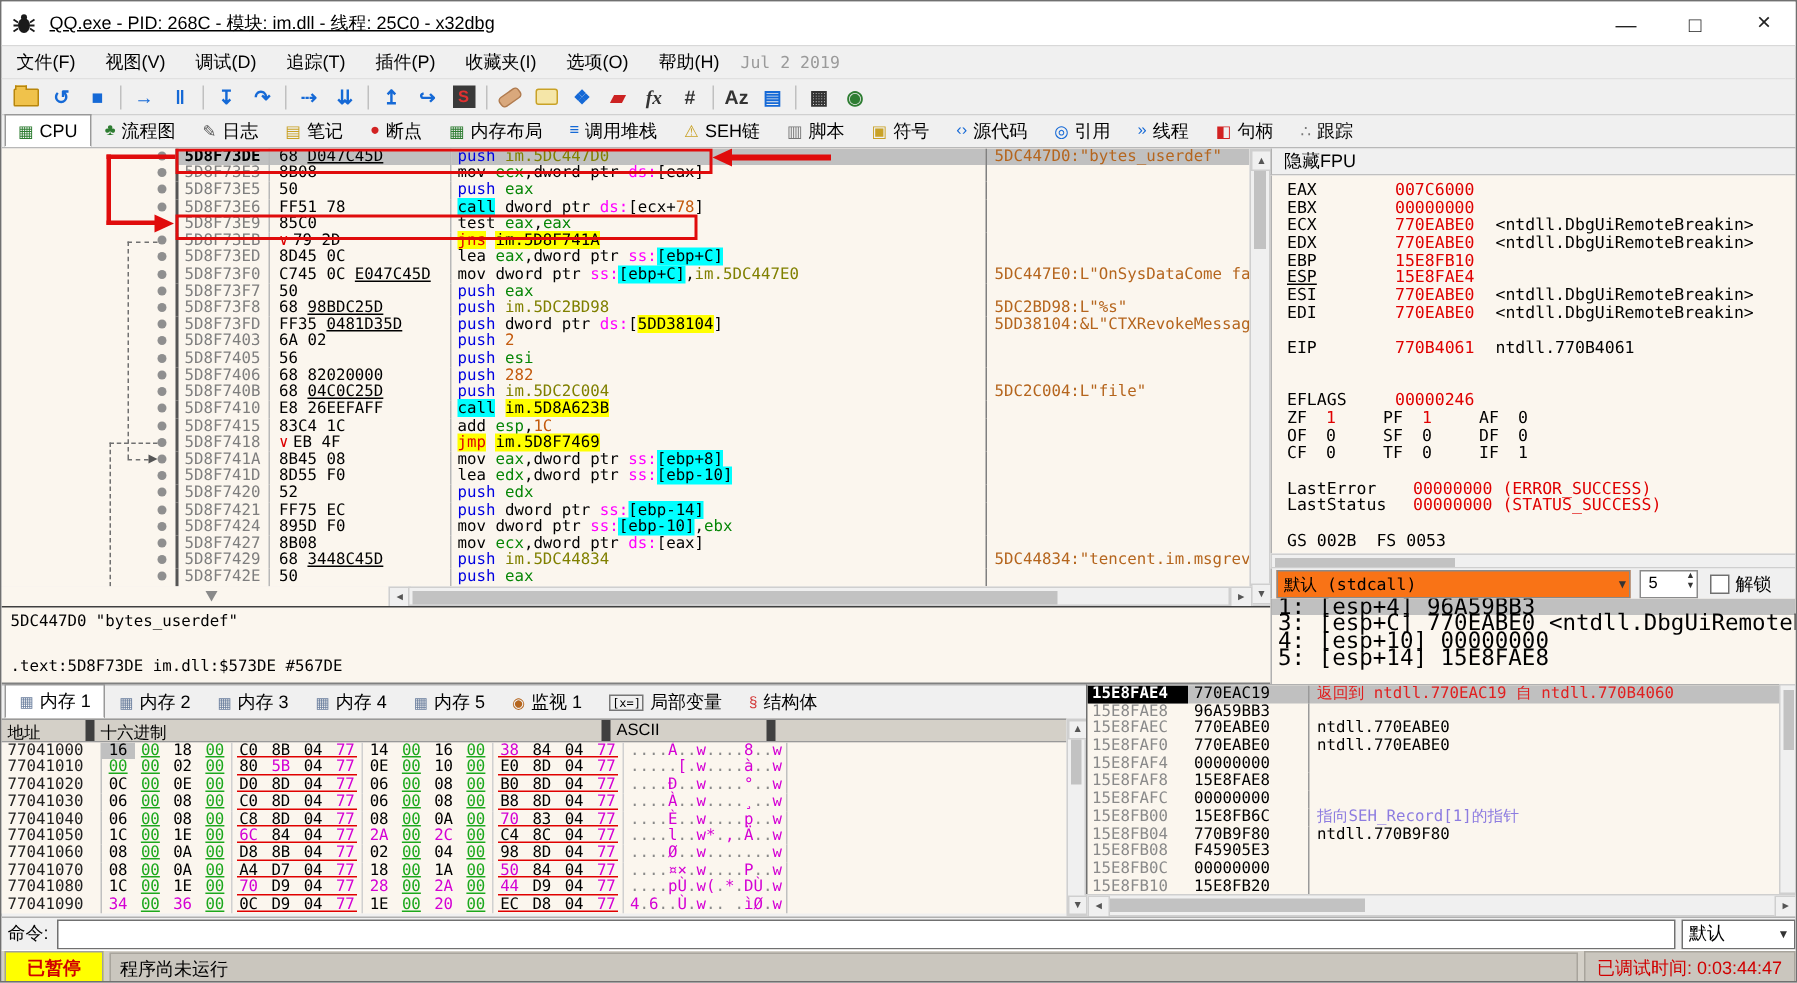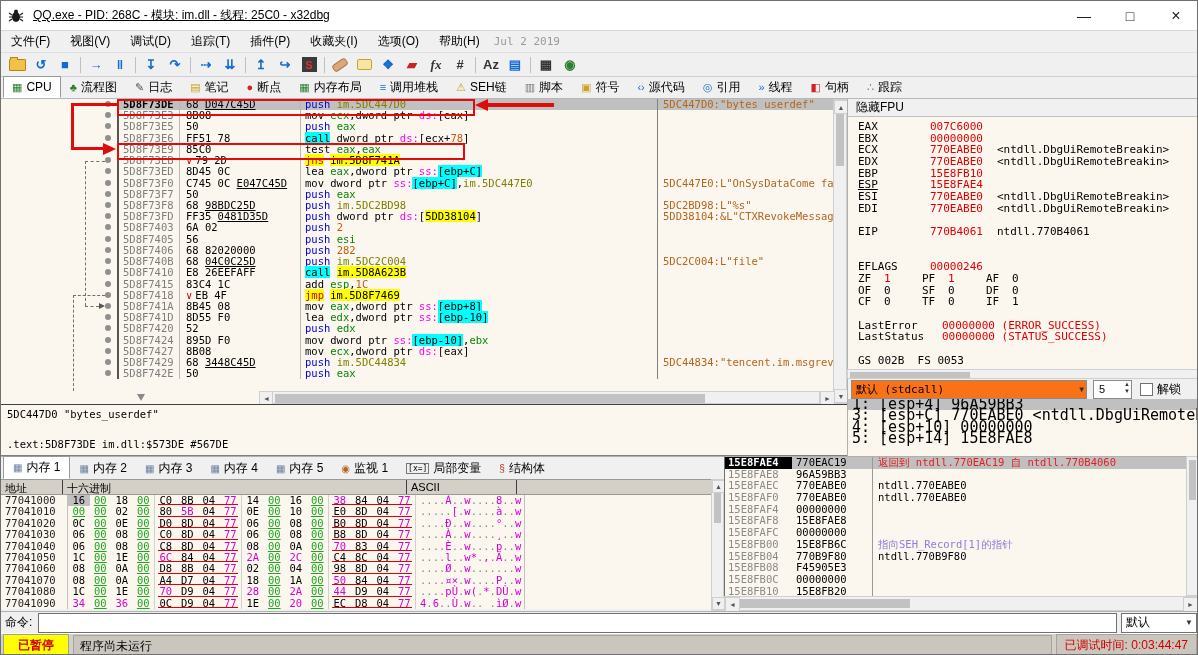--- a/index.html
+++ b/index.html
@@ -94,21 +94,21 @@
   .arow{height:11.4px;line-height:11.4px;white-space:pre;padding-left:4px;}
   .arow.sel{background:#c0c0c0;}
 
   
   #dumptabs{left:0;top:455px;width:723px;height:23px;background:#f0f0f0;border-top:1px solid #b0b0b0;display:flex;align-items:flex-end;padding-left:2px;}
   .dtab{height:21px;display:flex;align-items:center;padding:0 9px;font-size:12px;white-space:nowrap;}
   .dtab.active{background:#fff;border:1px solid #999;border-bottom:1px solid #fff;}
   .dtab .ti{margin-right:4px;font-size:10px;}
   .badge-locals{font-family:"DejaVu Sans Mono",monospace;font-size:8px;border:1px solid #777;padding:0 1px;margin-right:4px;}
   #dumphdr{left:0;top:478px;width:710px;height:16px;background:#d4d0c8;border-top:1px solid #999;border-bottom:1px solid #999;display:flex;font-size:11px;}
-  .dh{border-right:1px solid #404040;padding:1px 4px;box-sizing:border-box;}
+  .dh{border-right:6px solid #404040;padding:1px 4px;box-sizing:border-box;}
   #dumptable{left:0;top:494px;width:710px;height:114px;background:#fbf6ee;font-family:"DejaVu Sans Mono",monospace;font-size:10.5px;overflow:hidden;}
   .mrow{display:flex;height:11.4px;line-height:11.5px;white-space:pre;}
   .m-addr{width:62px;flex:none;padding-left:4px;color:#222;border-right:1px solid #c0c0c0;}
   .m-grp{width:86px;flex:none;display:flex;border-right:1px solid #d0d0d0;position:relative;}
   .m-grp.ptr:after{content:"";position:absolute;left:3px;right:3px;bottom:1px;border-bottom:1px solid #e00000;}
   .m-b{width:21.5px;text-align:center;}
   .m-b.z{color:#1da81d;text-decoration:underline;} .m-b.pr{color:#d400d4;} .m-b.x{color:#000;}
   .m-b.selbyte{background:#c0c0c0;}
   .m-ascii{width:104px;flex:none;padding-left:4px;border-right:1px solid #c0c0c0;}
   .ach{color:#d400d4;} .adot{color:#8a8a8a;}
@@ -287,20 +287,21 @@
       <div class="drow"><div class="c-gut"><span class="dot"></span></div><div class="c-addr">5D8F7403</div><div class="c-bytes"><span>6A 02</span></div><div class="c-instr"><span class="tok-p">push</span><span class="tok-t"> </span><span class="tok-n">2</span></div><div class="c-cmt"></div></div>
       <div class="drow"><div class="c-gut"><span class="dot"></span></div><div class="c-addr">5D8F7405</div><div class="c-bytes"><span>56</span></div><div class="c-instr"><span class="tok-p">push</span><span class="tok-t"> </span><span class="tok-r">esi</span></div><div class="c-cmt"></div></div>
       <div class="drow"><div class="c-gut"><span class="dot"></span></div><div class="c-addr">5D8F7406</div><div class="c-bytes"><span>68 82020000</span></div><div class="c-instr"><span class="tok-p">push</span><span class="tok-t"> </span><span class="tok-n">282</span></div><div class="c-cmt"></div></div>
       <div class="drow"><div class="c-gut"><span class="dot"></span></div><div class="c-addr">5D8F740B</div><div class="c-bytes"><span>68 </span><span class="bu">04C0C25D</span></div><div class="c-instr"><span class="tok-p">push</span><span class="tok-t"> </span><span class="tok-a">im.5DC2C004</span></div><div class="c-cmt">5DC2C004:L"file"</div></div>
       <div class="drow"><div class="c-gut"><span class="dot"></span></div><div class="c-addr">5D8F7410</div><div class="c-bytes"><span>E8 26EEFAFF</span></div><div class="c-instr"><span class="tok-c">call</span><span class="tok-t"> </span><span class="tok-y">im.5D8A623B</span></div><div class="c-cmt"></div></div>
       <div class="drow"><div class="c-gut"><span class="dot"></span></div><div class="c-addr">5D8F7415</div><div class="c-bytes"><span>83C4 1C</span></div><div class="c-instr"><span class="tok-k">add</span><span class="tok-t"> </span><span class="tok-r">esp</span><span class="tok-t">,</span><span class="tok-n">1C</span></div><div class="c-cmt"></div></div>
       <div class="drow"><div class="c-gut"><span class="dot"></span></div><div class="c-addr">5D8F7418</div><div class="c-bytes"><span class="vmark">∨</span><span>EB 4F</span></div><div class="c-instr"><span class="tok-j">jmp</span><span class="tok-t"> </span><span class="tok-y">im.5D8F7469</span></div><div class="c-cmt"></div></div>
       <div class="drow"><div class="c-gut"><span class="dot"></span></div><div class="c-addr">5D8F741A</div><div class="c-bytes"><span>8B45 08</span></div><div class="c-instr"><span class="tok-k">mov</span><span class="tok-t"> </span><span class="tok-r">eax</span><span class="tok-t">,dword ptr </span><span class="tok-s">ss:</span><span class="tok-m">[ebp+8]</span></div><div class="c-cmt"></div></div>
       <div class="drow"><div class="c-gut"><span class="dot"></span></div><div class="c-addr">5D8F741D</div><div class="c-bytes"><span>8D55 F0</span></div><div class="c-instr"><span class="tok-k">lea</span><span class="tok-t"> </span><span class="tok-r">edx</span><span class="tok-t">,dword ptr </span><span class="tok-s">ss:</span><span class="tok-m">[ebp-10]</span></div><div class="c-cmt"></div></div>
       <div class="drow"><div class="c-gut"><span class="dot"></span></div><div class="c-addr">5D8F7420</div><div class="c-bytes"><span>52</span></div><div class="c-instr"><span class="tok-p">push</span><span class="tok-t"> </span><span class="tok-r">edx</span></div><div class="c-cmt"></div></div>
+      <div class="drow"><div class="c-gut"><span class="dot"></span></div><div class="c-addr">5D8F7421</div><div class="c-bytes"><span>FF75 EC</span></div><div class="c-instr"><span class="tok-p">push</span><span class="tok-t"> dword ptr </span><span class="tok-s">ss:</span><span class="tok-m">[ebp-14]</span></div><div class="c-cmt"></div></div>
       <div class="drow"><div class="c-gut"><span class="dot"></span></div><div class="c-addr">5D8F7424</div><div class="c-bytes"><span>895D F0</span></div><div class="c-instr"><span class="tok-k">mov</span><span class="tok-t"> dword ptr </span><span class="tok-s">ss:</span><span class="tok-m">[ebp-10]</span><span class="tok-t">,</span><span class="tok-r">ebx</span></div><div class="c-cmt"></div></div>
       <div class="drow"><div class="c-gut"><span class="dot"></span></div><div class="c-addr">5D8F7427</div><div class="c-bytes"><span>8B08</span></div><div class="c-instr"><span class="tok-k">mov</span><span class="tok-t"> </span><span class="tok-r">ecx</span><span class="tok-t">,dword ptr </span><span class="tok-s">ds:</span><span class="tok-t">[eax]</span></div><div class="c-cmt"></div></div>
       <div class="drow"><div class="c-gut"><span class="dot"></span></div><div class="c-addr">5D8F7429</div><div class="c-bytes"><span>68 </span><span class="bu">3448C45D</span></div><div class="c-instr"><span class="tok-p">push</span><span class="tok-t"> </span><span class="tok-a">im.5DC44834</span></div><div class="c-cmt">5DC44834:"tencent.im.msgrevol</div></div>
       <div class="drow"><div class="c-gut"><span class="dot"></span></div><div class="c-addr">5D8F742E</div><div class="c-bytes"><span>50</span></div><div class="c-instr"><span class="tok-p">push</span><span class="tok-t"> </span><span class="tok-r">eax</span></div><div class="c-cmt"></div></div>
       <div class="jv" style="left: 84px; top: 62px; height: 145px;"></div>
       <div class="jh" style="left: 84px; top: 62px; width: 20px;"></div>
       <div class="jh" style="left: 84px; top: 207px; width: 14px;"></div>
       <div class="jv" style="left: 72px; top: 196px; height: 96px;"></div>
       <div class="jh" style="left: 72px; top: 196px; width: 32px;"></div>
       <div class="jarr" style="left: 98px; top: 204px;"></div>

